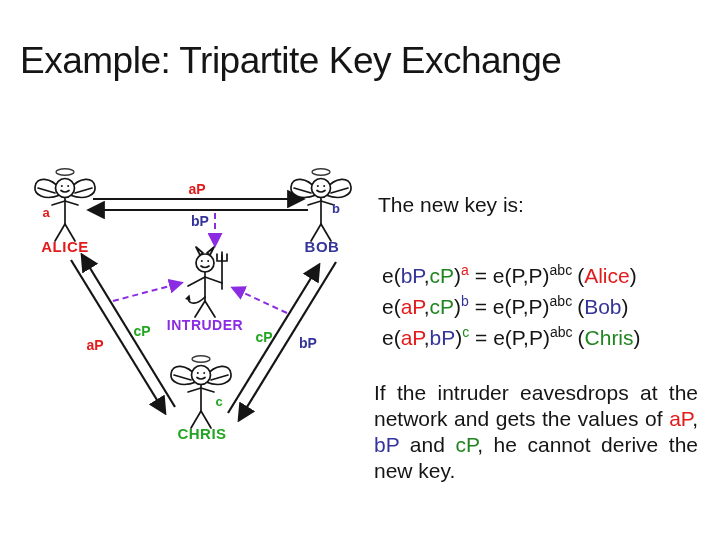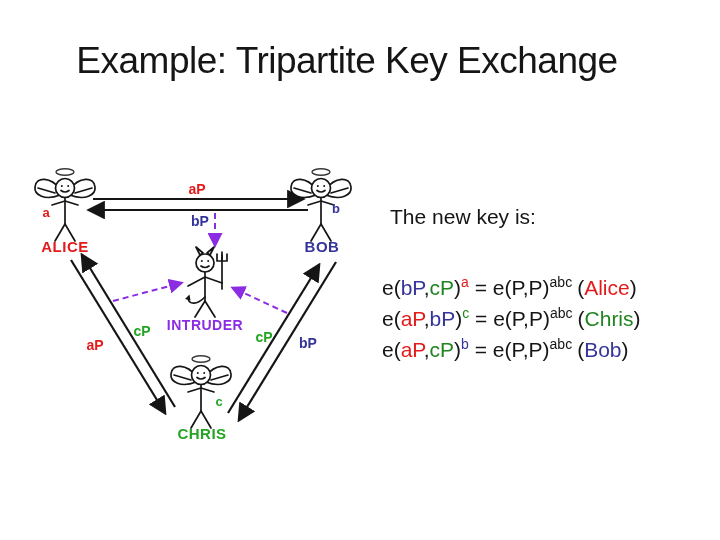--- a/index.html
+++ b/index.html
@@ -3,42 +3,43 @@
 <meta charset="utf-8">
 <style>
   html,body { margin:0; padding:0; background:#fff; }
   .slide {
     position:relative; width:720px; height:540px; background:#ffffff;
     font-family:"Liberation Sans", sans-serif; color:var(--ink,#151515);
     overflow:hidden;
   }
   .title {
     position:absolute; top:40px; left:0; width:694px; margin:0;
-    text-align:center; font-size:37px; font-weight:400; color:#151515;
+    text-align:left; font-size:37px; font-weight:400; color:#151515;
     letter-spacing:-0.5px;
+    padding-left:20px;
   }
   .diagram { position:absolute; left:25px; top:155px; width:350px; height:330px; }
   .diagram svg { width:100%; height:100%; display:block; }
 
   .stick { stroke:#151515; stroke-width:1.7; fill:none; stroke-linecap:round; stroke-linejoin:round; }
   .fillw { fill:#ffffff; }
   .halo  { stroke:#3a3a3a; stroke-width:1.4; fill:none; }
   .edge  { stroke:#151515; stroke-width:2.2; fill:none; }
   .dashed{ stroke:var(--purple,#8b2be2); stroke-width:2; fill:none; stroke-dasharray:6 4; }
 
   text.lbl  { font-family:"Liberation Sans",sans-serif; font-weight:bold; font-size:14px; text-anchor:middle; }
   text.name { font-family:"Liberation Sans",sans-serif; font-weight:bold; font-size:15px; text-anchor:middle; letter-spacing:0.5px; }
   text.keylbl { font-family:"Liberation Sans",sans-serif; font-weight:bold; font-size:13px; text-anchor:middle; }
   .f-red   { fill:var(--red,#e31b1b); }
   .f-blue  { fill:var(--blue,#34349b); }
   .f-green { fill:var(--dgreen,#23a523); }
   .f-purple{ fill:var(--purple,#8b2be2); }
 
   .panel { position:absolute; left:374px; top:188px; width:324px; font-size:21px; line-height:26px; }
-  .intro { margin:16px; }
+  .intro { margin:4px; }
   .equations { margin-top:42px;margin-left:8px; }
   .eq { white-space:nowrap; height:31px; line-height:31px; }
   .eq sup { font-size:14px; line-height:0; }
   .gap { margin-left:5px; }
   .c-red   { color:var(--red,#e31b1b); }
   .c-blue  { color:var(--blue,#34349b); }
   .c-green { color:var(--green,#208520); }
   .para { margin:27px 0 0 0; text-align:justify; }
 </style>
 </head>
@@ -122,20 +123,21 @@
       <text class="lbl f-blue" x="283" y="193">bP</text>
     </svg>
   </div>
 
   <div class="panel">
     <p class="intro">The new key is:</p>
 
     <div class="equations">
       <div class="eq"><span>e(</span><span class="c-blue">bP</span><span>,</span><span class="c-green">cP</span><span>)</span><sup class="c-red">a</sup><span> = e(P,P)</span><sup>abc</sup><span class="gap">(</span><span class="c-red">Alice</span><span>)</span></div>
 
+      <div class="eq"><span>e(</span><span class="c-red">aP</span><span>,</span><span class="c-green">cP</span><span>)</span><sup class="c-blue">b</sup><span> = e(P,P)</span><sup>abc</sup><span class="gap">(</span><span class="c-blue">Bob</span><span>)</span></div>
+
       <div class="eq"><span>e(</span><span class="c-red">aP</span><span>,</span><span class="c-blue">bP</span><span>)</span><sup class="c-green">c</sup><span> = e(P,P)</span><sup>abc</sup><span class="gap">(</span><span class="c-green">Chris</span><span>)</span></div>
-
-      <div class="eq"><span>e(</span><span class="c-red">aP</span><span>,</span><span class="c-green">cP</span><span>)</span><sup class="c-blue">b</sup><span> = e(P,P)</span><sup>abc</sup><span class="gap">(</span><span class="c-blue">Bob</span><span>)</span></div>
     </div>
 
+    <p class="para"><span>If the intruder eavesdrops at the network and gets the values of </span><span class="c-red">aP</span><span>, </span><span class="c-blue">bP</span><span> and </span><span class="c-green">cP</span><span>, he cannot derive the new key.</span></p>
   </div>
 
 </div>
 
 </body></html>

